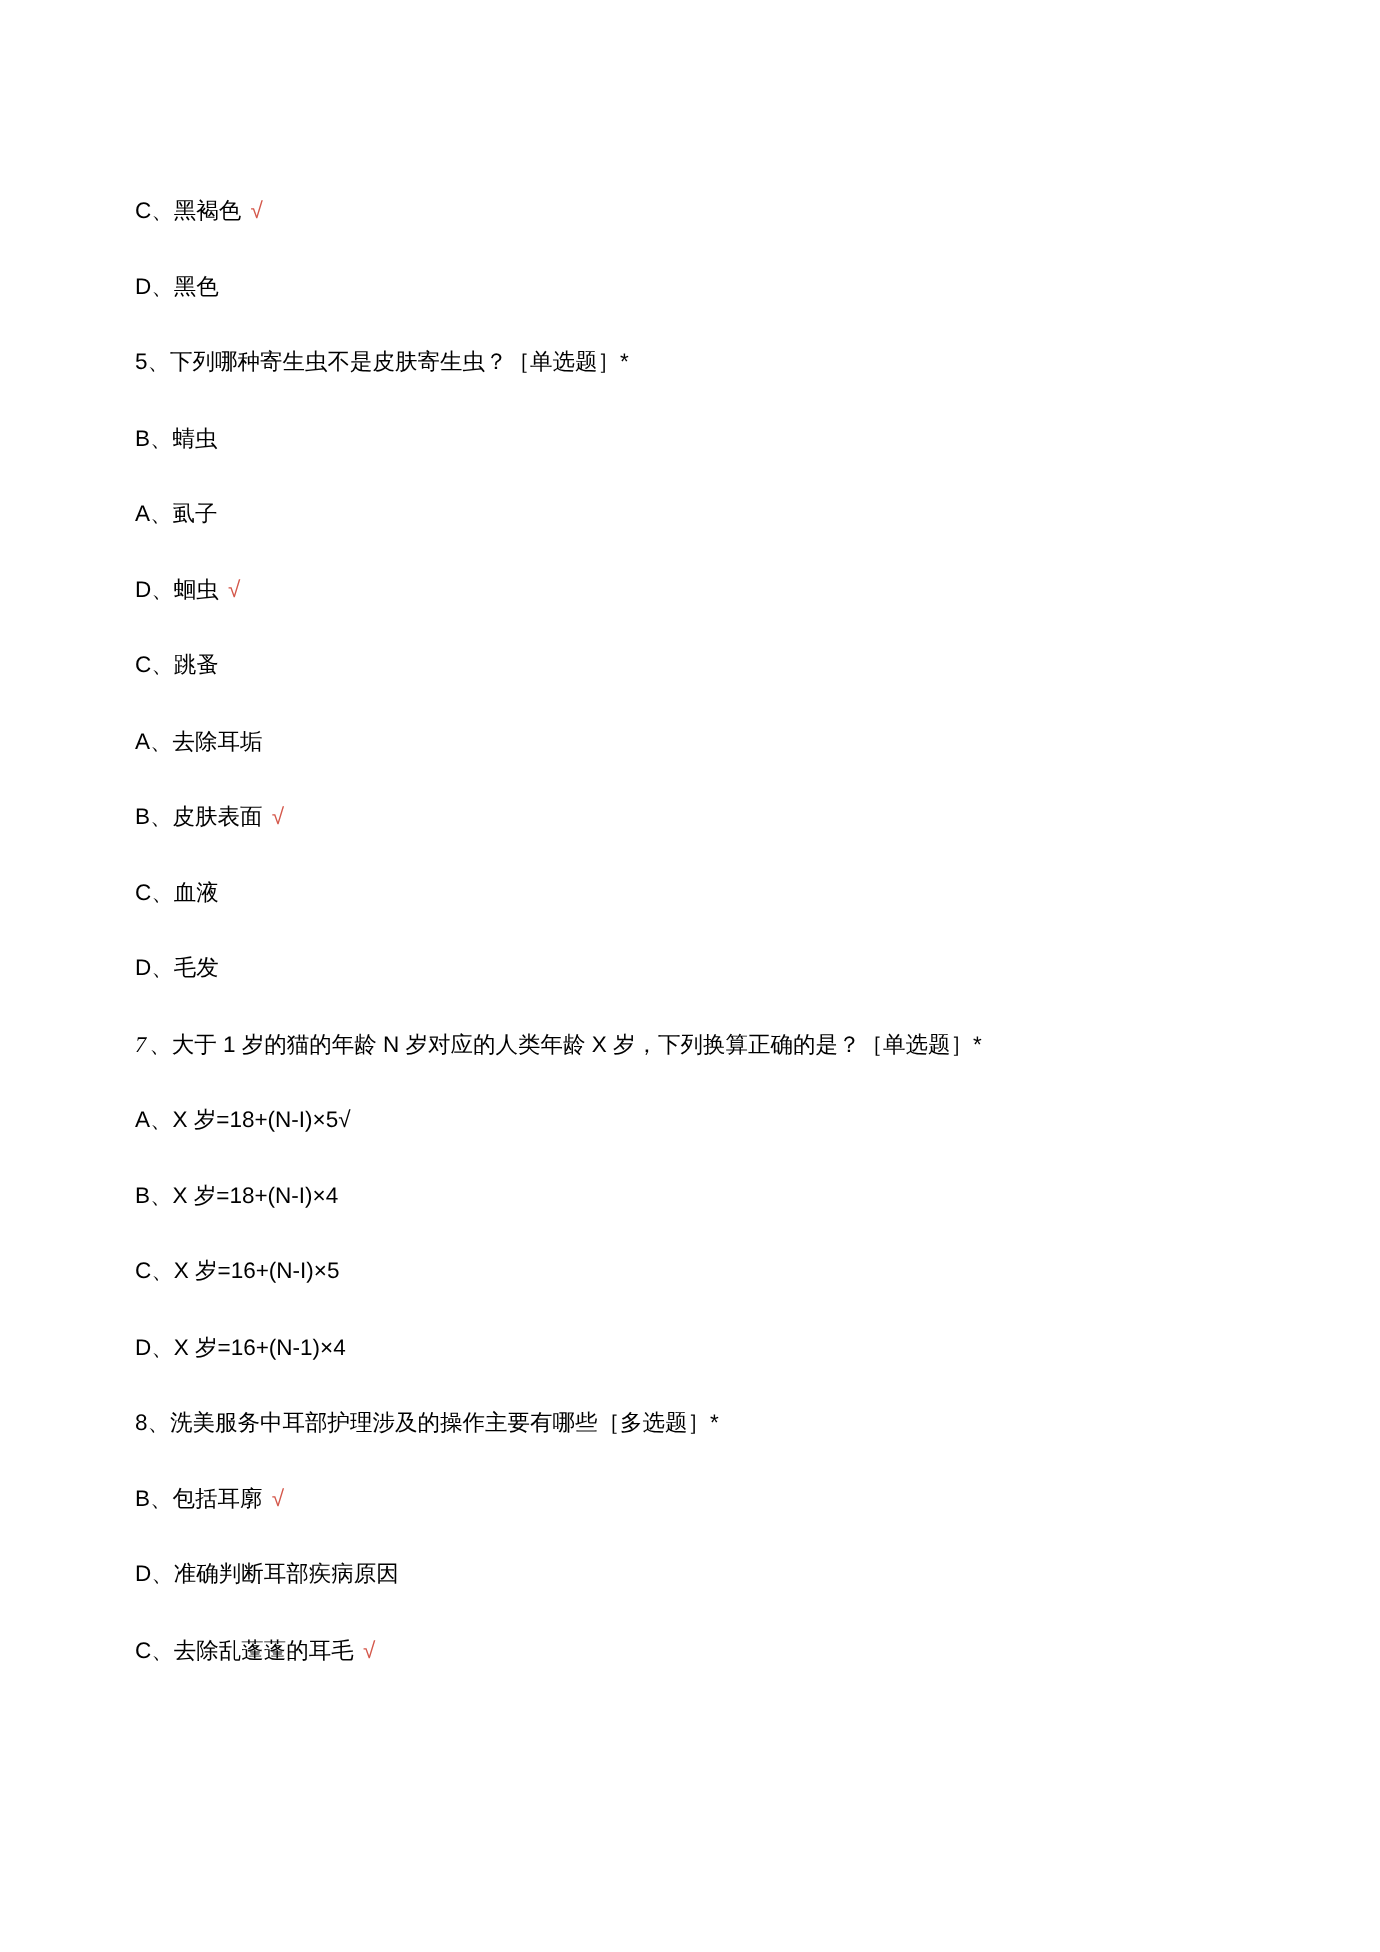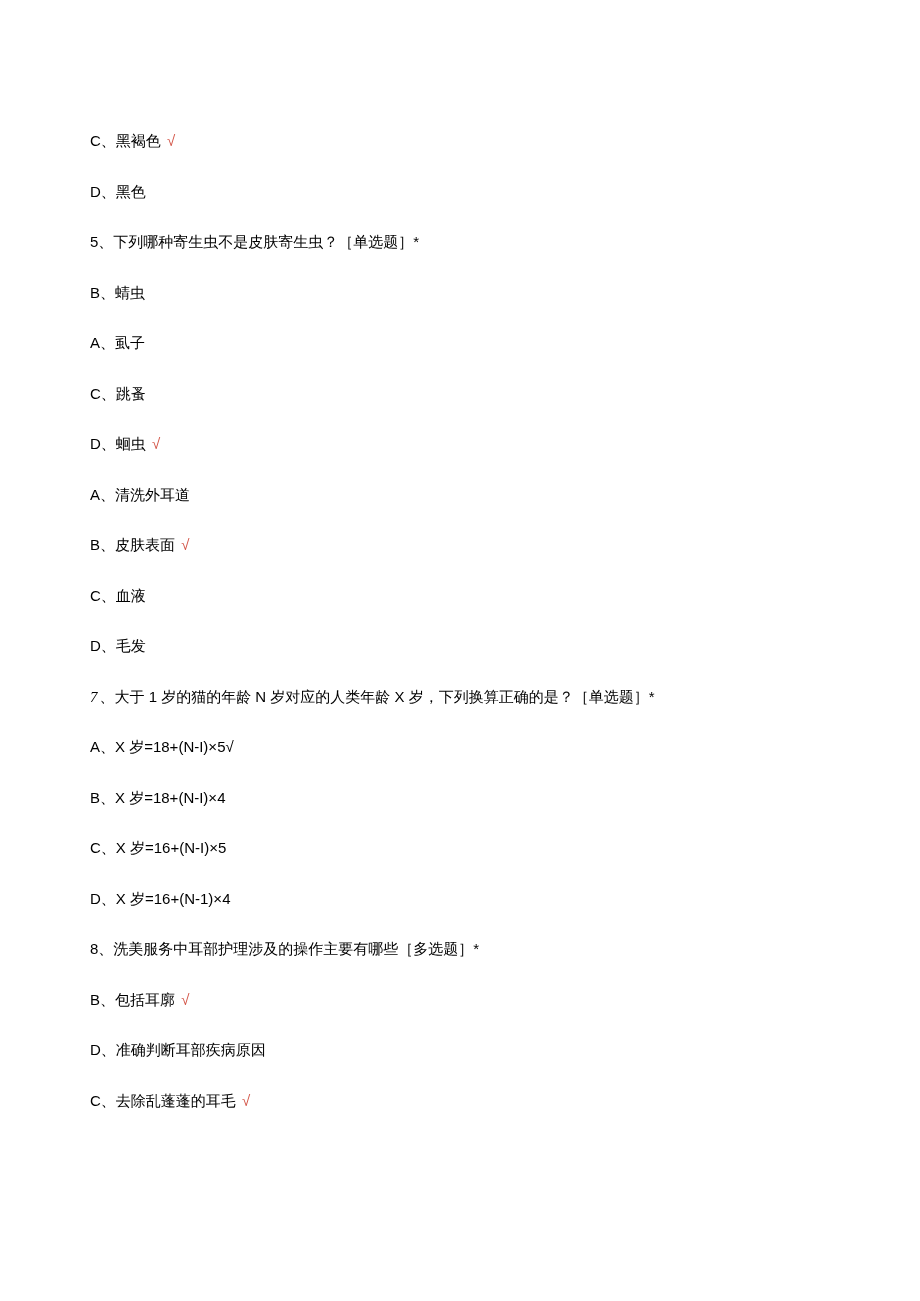--- a/index.html
+++ b/index.html
@@ -51,31 +51,31 @@
 
   <div class="line">
     <span>B、蜻虫</span>
   </div>
 
   <div class="line">
     <span>A、虱子</span>
   </div>
 
   <div class="line">
-    <span>C、跳蚤</span>
-  </div>
-
-  <div class="line">
     <span>D、蛔虫</span>
     <span class="check">√</span>
   </div>
 
+  <div class="line">
+    <span>C、跳蚤</span>
+  </div>
+
 
   <div class="line">
-    <span>A、清洗外耳道</span>
+    <span>A、去除耳垢</span>
   </div>
 
   <div class="line">
     <span>B、皮肤表面</span>
     <span class="check">√</span>
   </div>
 
   <div class="line">
     <span>C、血液</span>
   </div>

